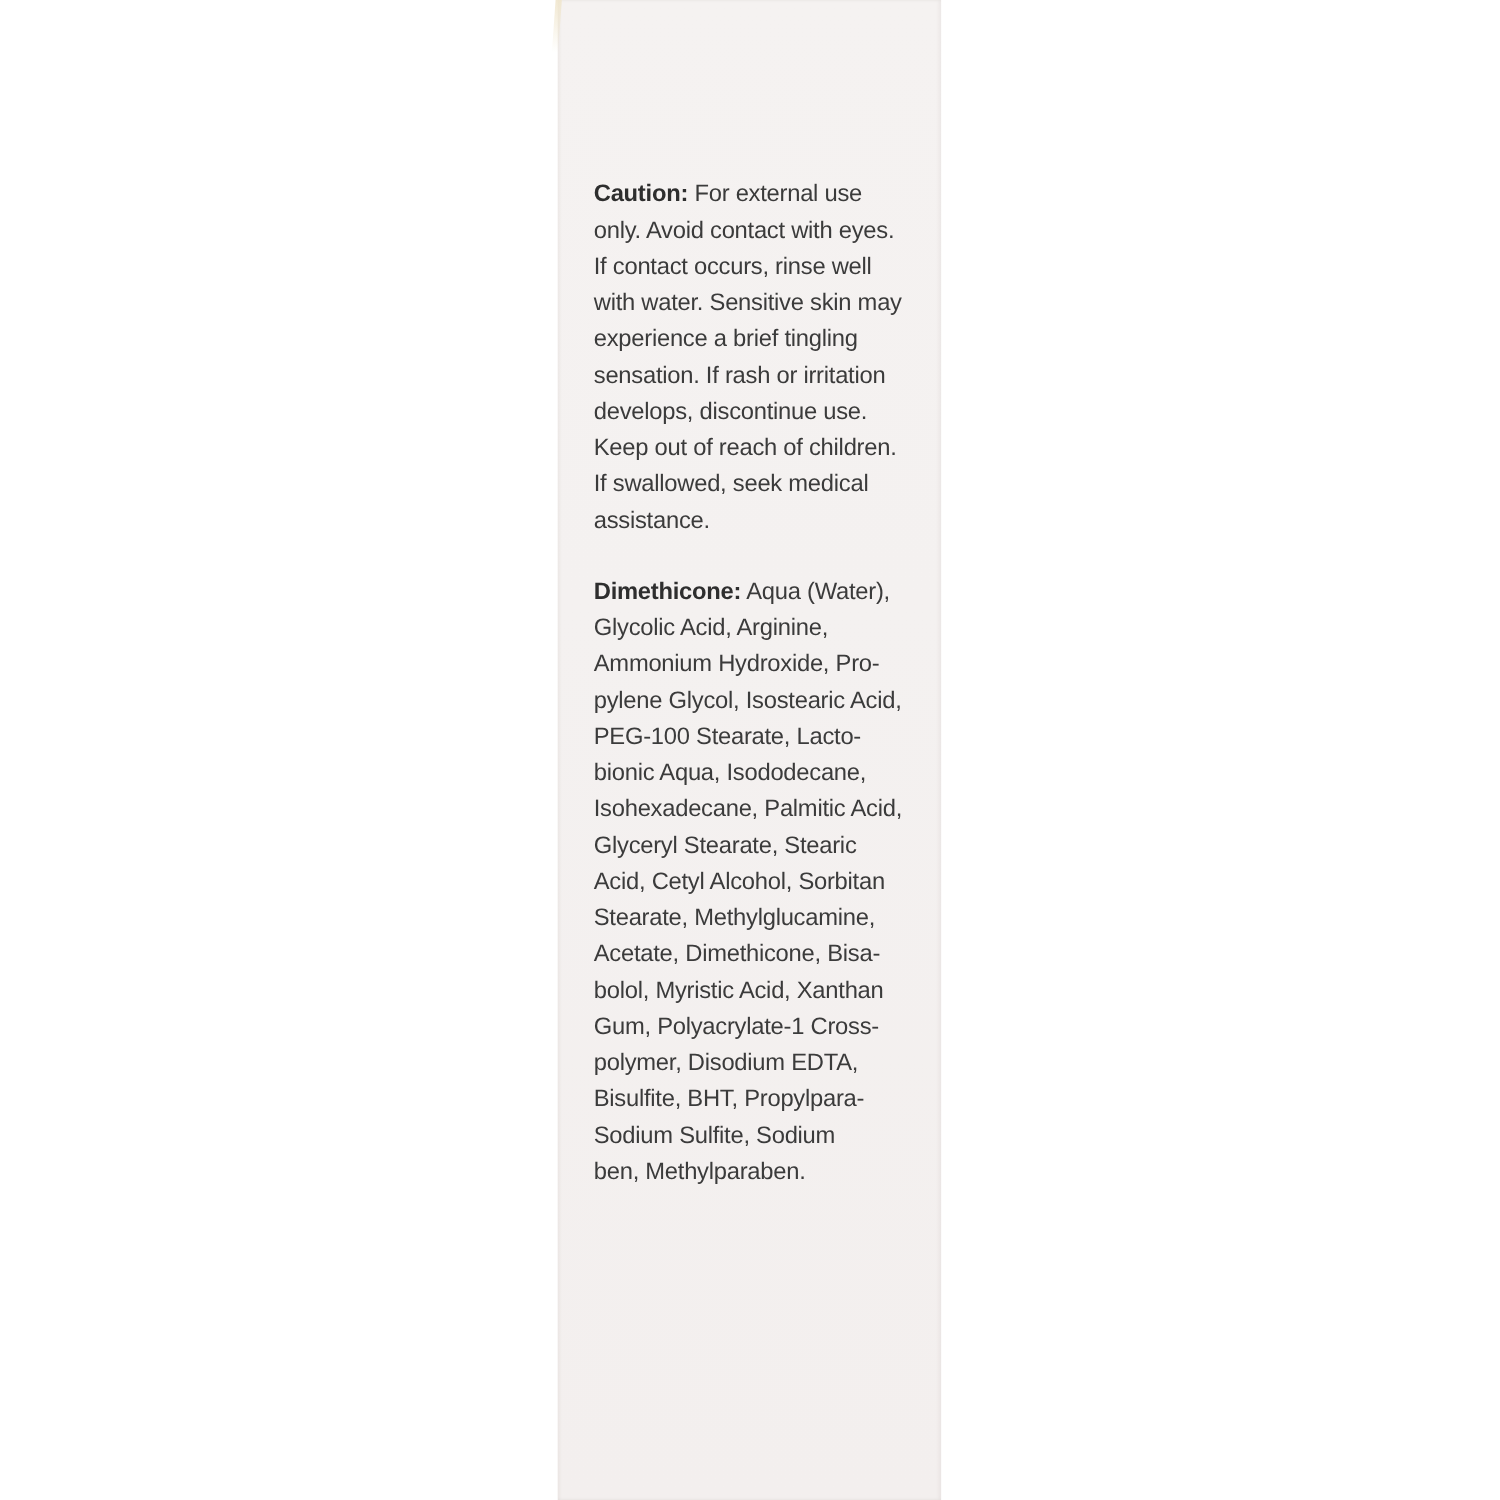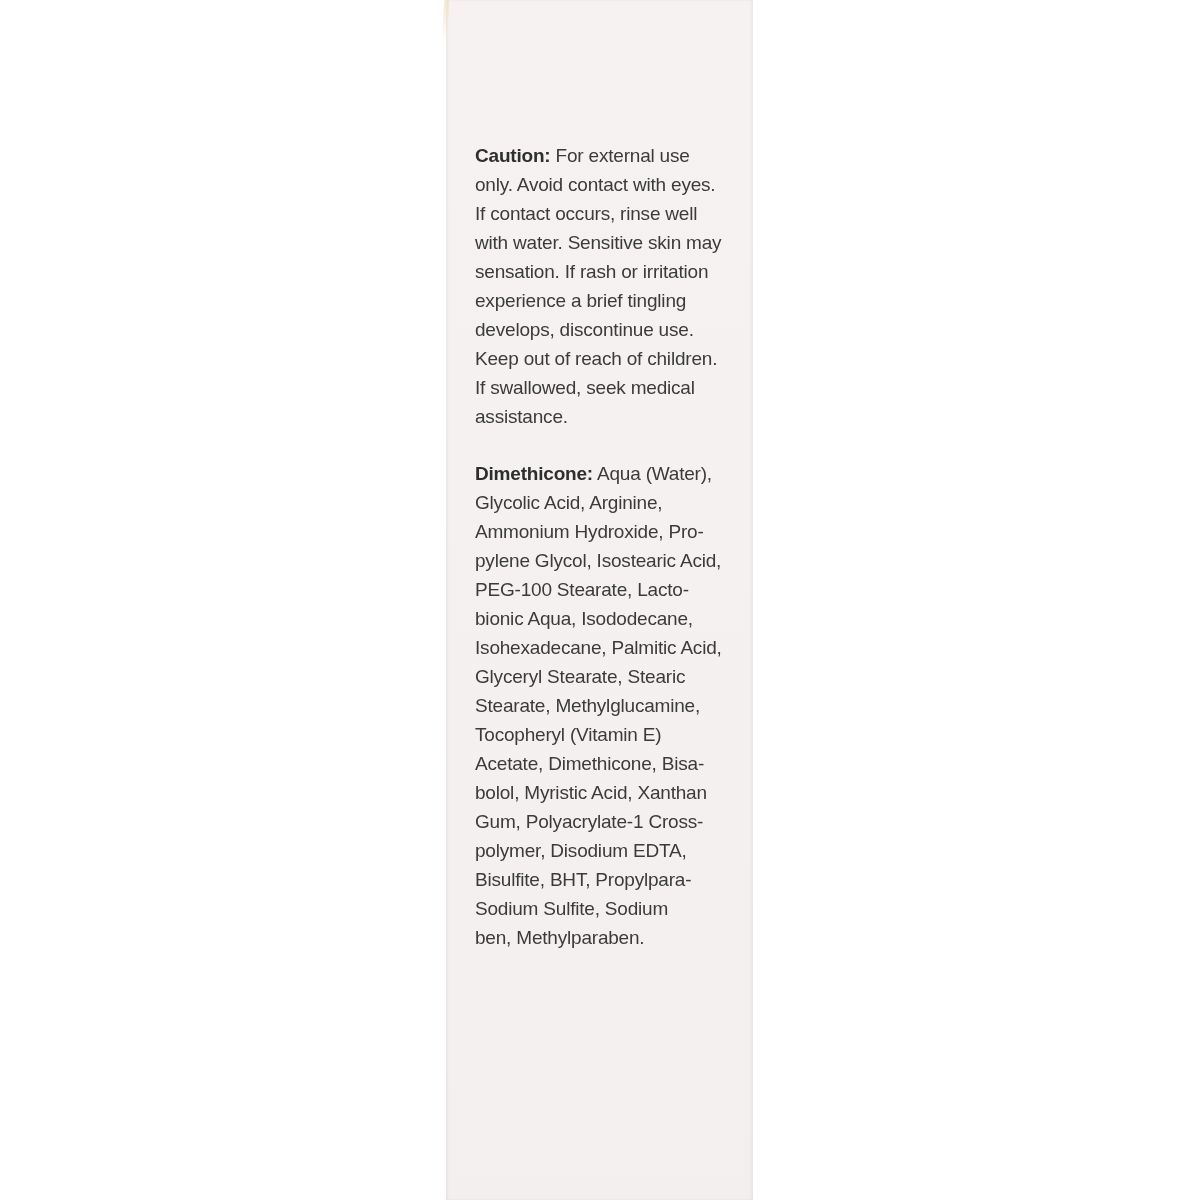--- a/index.html
+++ b/index.html
@@ -66,38 +66,38 @@
 
 <div class="photo-stage">
   <div class="box-panel">
     <div class="box-flap-edge"></div>
     <div class="label-text" id="sections">
         <div class="label-section">
           <div class="label-line"><span class="section-lead">Caution:</span> <span>For external use</span></div>
           <div class="label-line">only. Avoid contact with eyes.</div>
           <div class="label-line">If contact occurs, rinse well</div>
           <div class="label-line">with water. Sensitive skin may</div>
+          <div class="label-line">experience a brief tingling</div>
           <div class="label-line">sensation. If rash or irritation</div>
-          <div class="label-line">experience a brief tingling</div>
           <div class="label-line">develops, discontinue use.</div>
           <div class="label-line">Keep out of reach of children.</div>
           <div class="label-line">If swallowed, seek medical</div>
           <div class="label-line">assistance.</div>
         </div>
         <div class="label-section">
           <div class="label-line"><span class="section-lead">Dimethicone:</span> <span>Aqua (Water),</span></div>
           <div class="label-line">Glycolic Acid, Arginine,</div>
           <div class="label-line">Ammonium Hydroxide, Pro-</div>
           <div class="label-line">pylene Glycol, Isostearic Acid,</div>
           <div class="label-line">PEG-100 Stearate, Lacto-</div>
           <div class="label-line">bionic Aqua, Isododecane,</div>
           <div class="label-line">Isohexadecane, Palmitic Acid,</div>
           <div class="label-line">Glyceryl Stearate, Stearic</div>
+          <div class="label-line">Acid, Cetyl Alcohol, Sorbitan</div>
           <div class="label-line">Stearate, Methylglucamine,</div>
-          <div class="label-line">Tocopheryl (Vitamin E)</div>
           <div class="label-line">Acetate, Dimethicone, Bisa-</div>
           <div class="label-line">bolol, Myristic Acid, Xanthan</div>
           <div class="label-line">Gum, Polyacrylate-1 Cross-</div>
           <div class="label-line">polymer, Disodium EDTA,</div>
           <div class="label-line">Bisulfite, BHT, Propylpara-</div>
           <div class="label-line">Sodium Sulfite, Sodium</div>
           <div class="label-line">ben, Methylparaben.</div>
         </div>
       </div>
   </div>

